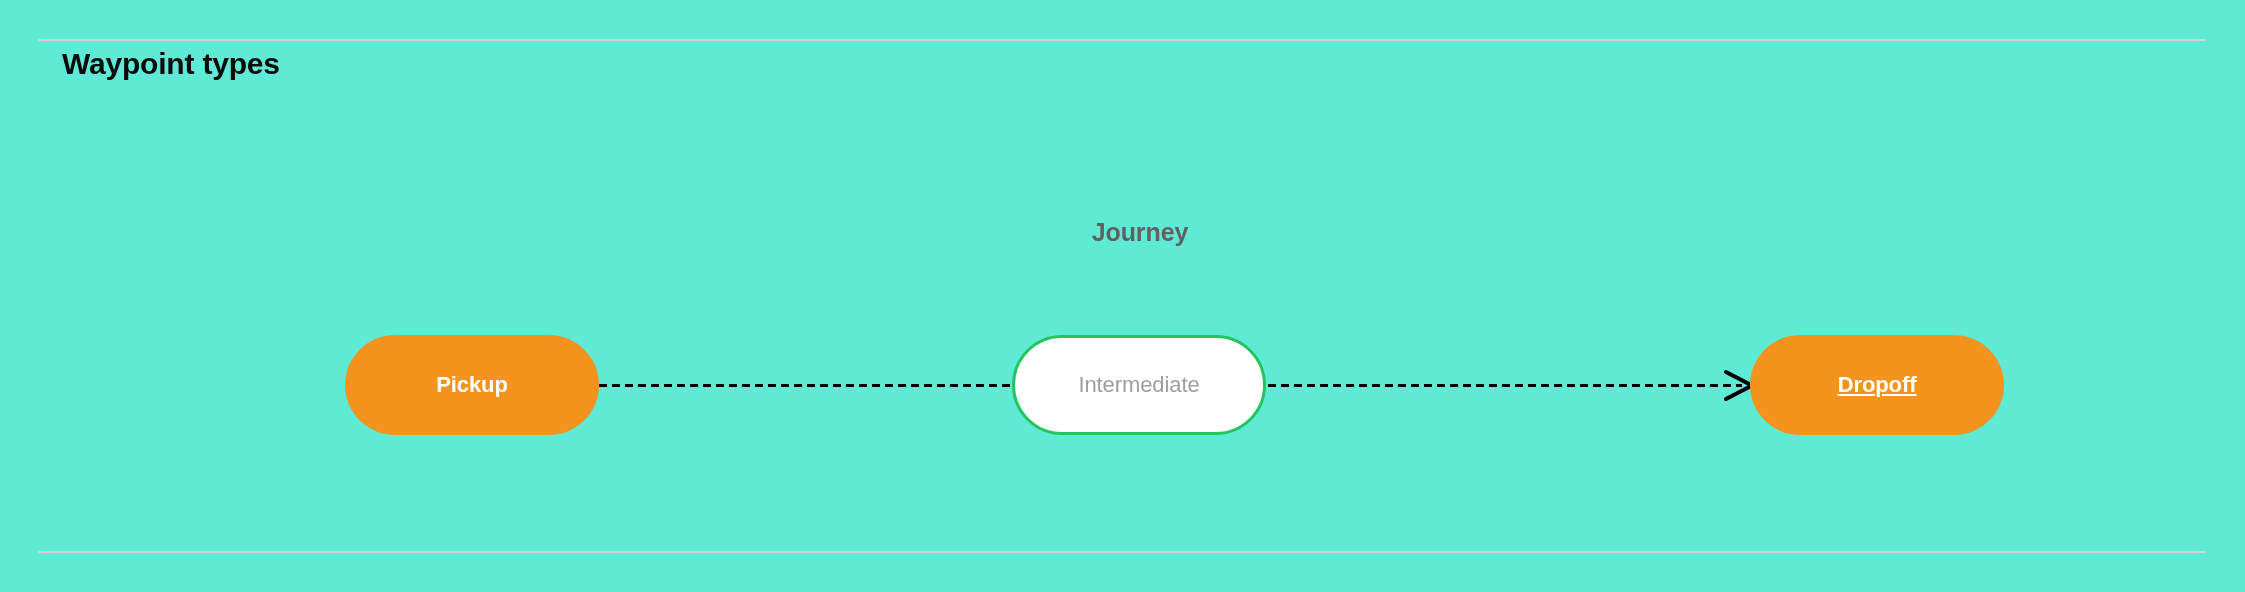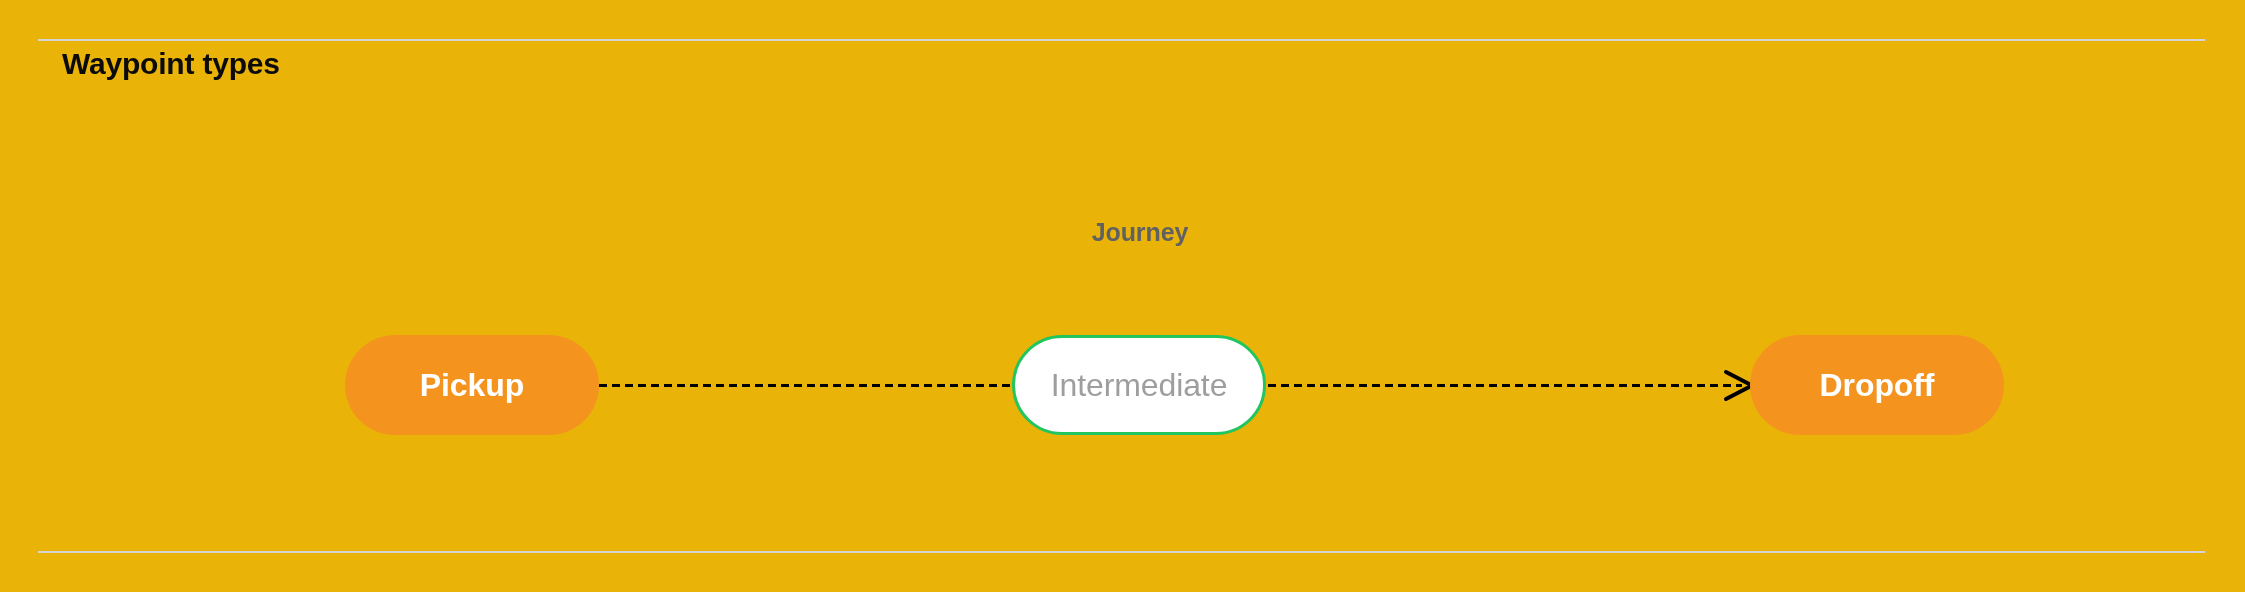--- a/index.html
+++ b/index.html
@@ -12,21 +12,21 @@
     height: 592px;
     font-family: "Liberation Sans", sans-serif;
     -webkit-font-smoothing: antialiased;
     overflow: hidden;
   }
 
   .page {
     position: relative;
     width: 2245px;
     height: 592px;
-    background: #eab308;
+    background: #5eead4;
   }
 
   
   .divider {
     position: absolute;
     left: 38px;
     width: 2167px;
     height: 2px;
     background: #d5d5d7;
   }
@@ -82,21 +82,21 @@
 
   
   .node {
     position: absolute;
     box-sizing: border-box;
     height: 100px;
     border-radius: 50px;
     display: flex;
     align-items: center;
     justify-content: center;
-    font-size: 32px;
+    font-size: 22px;
     letter-spacing: -0.1px;
     white-space: nowrap;
   }
 
   .node-pickup {
     left: 345px;
     top: 283px;
     width: 254px;
     background: #f4941f;
     color: #ffffff;
@@ -113,20 +113,21 @@
     font-weight: 400;
   }
 
   .node-dropoff {
     left: 1750px;
     top: 283px;
     width: 254px;
     background: #f4941f;
     color: #ffffff;
     font-weight: 700;
+    text-decoration: underline;
   }
 </style>
 </head>
 <body>
 
 <div class="page">
 
   <div class="divider divider-top"></div>
 
   <div class="section-title">Waypoint types</div>

